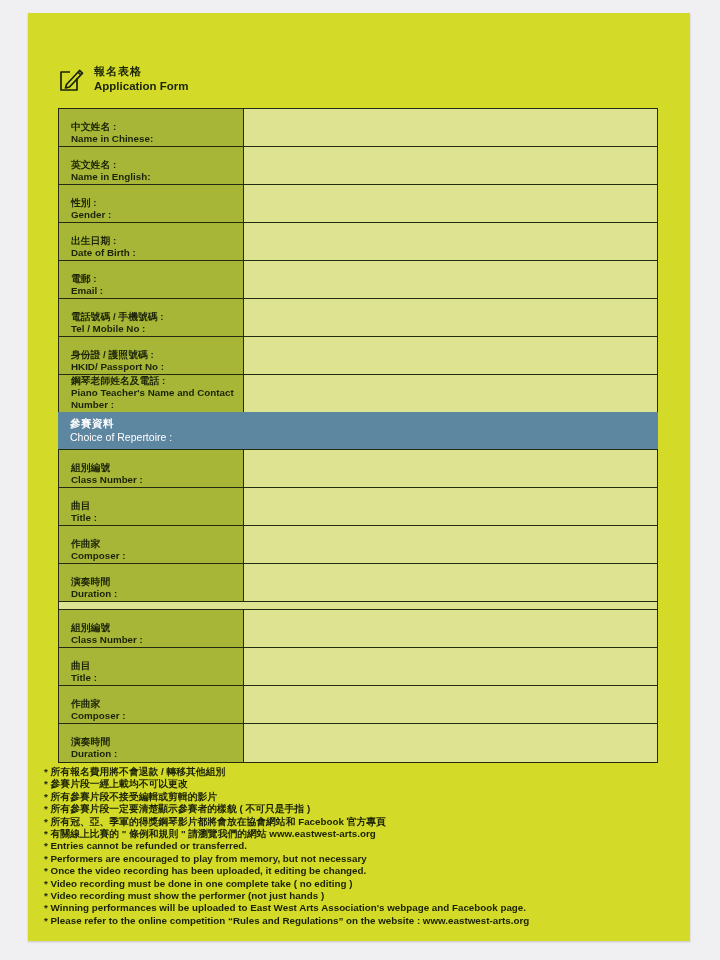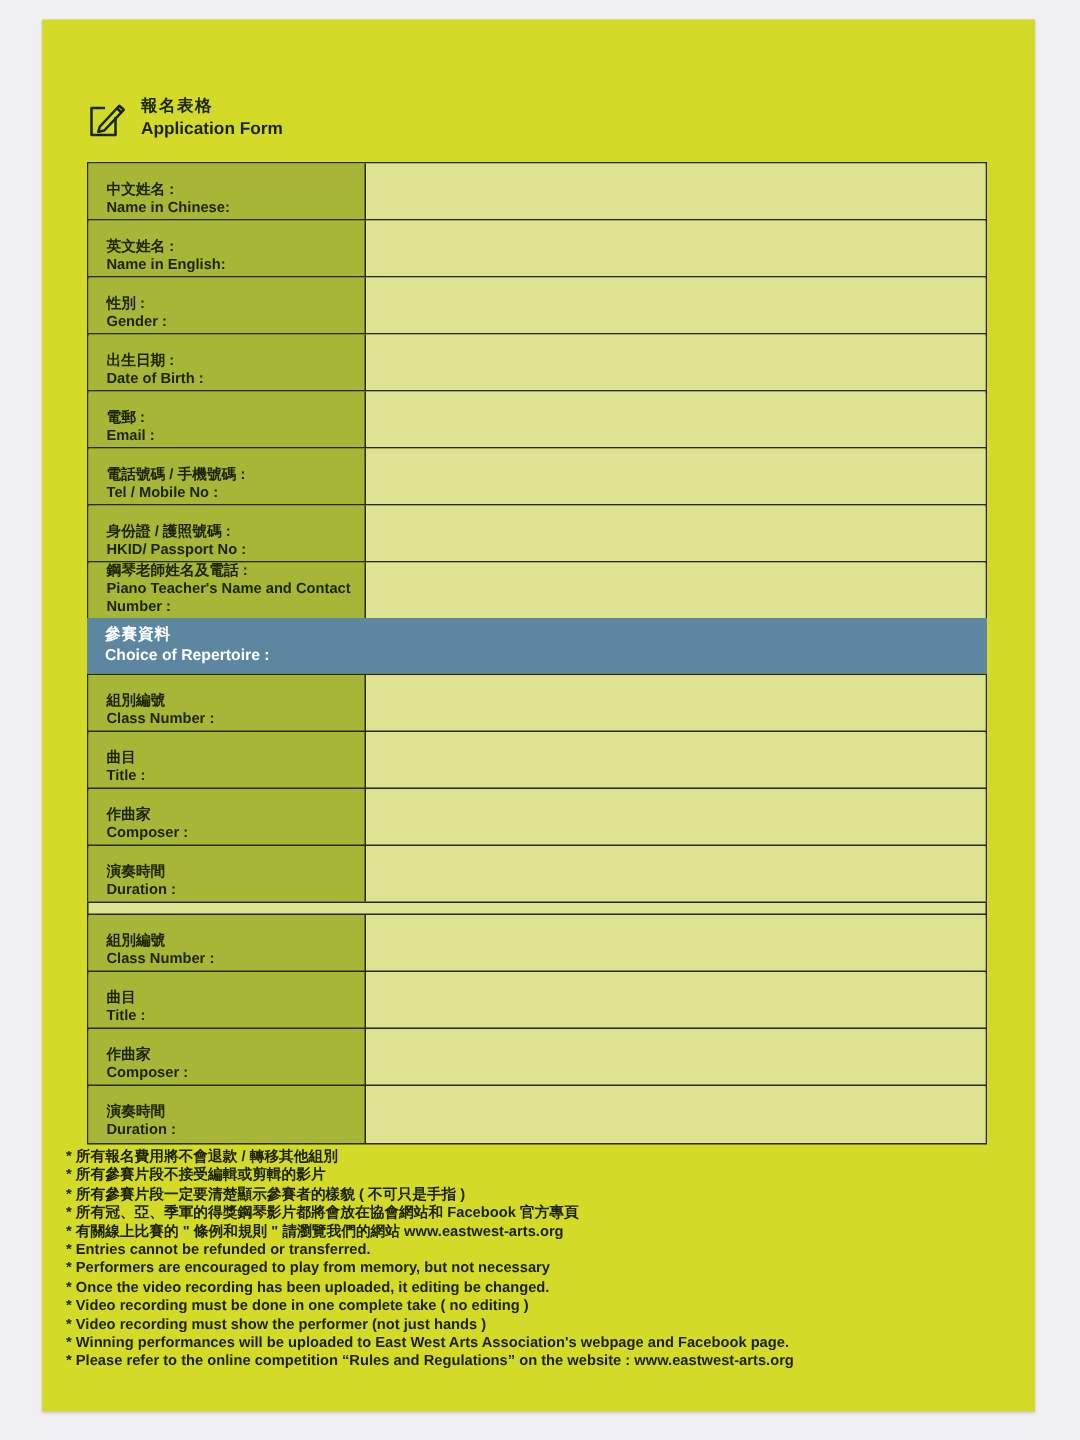--- a/index.html
+++ b/index.html
@@ -66,21 +66,21 @@
   .section-bar{
     height:37px;
     background:var(--bar-bg);
     color:#ffffff;
     display:flex; flex-direction:column; justify-content:center;
     padding-left:12px;
     line-height:1.3;
     position:relative; z-index:2;
   }
   .bar-zh{font-size:10.5px;font-weight:700;letter-spacing:.5px;}
-  .bar-en{font-size:10.5px;font-weight:700;}
+  .bar-en{font-size:10.5px;font-weight:400;}
   .sep-row{
     height:10px;
     background:var(--input-bg);
     border:1.6px solid var(--border);
     margin-bottom:-1.6px;
   }
   
   .notes{
     position:absolute; left:16px; top:753px; width:636px;
   }
@@ -235,20 +235,21 @@
         <div class="label-zh">演奏時間</div>
         <div class="label-en">Duration :</div>
       </div>
       <div class="input-cell"></div>
     </div>
 
   </div>
 
   <div class="notes">
     <div class="note">* 所有報名費用將不會退款 / 轉移其他組別</div>
+    <div class="note">* 參賽片段一經上載均不可以更改</div>
     <div class="note">* 所有參賽片段不接受編輯或剪輯的影片</div>
     <div class="note">* 所有參賽片段一定要清楚顯示參賽者的樣貌 ( 不可只是手指 )</div>
     <div class="note">* 所有冠、亞、季軍的得獎鋼琴影片都將會放在協會網站和 Facebook 官方專頁</div>
     <div class="note">* 有關線上比賽的 " 條例和規則 " 請瀏覽我們的網站 www.eastwest-arts.org</div>
     <div class="note">* Entries cannot be refunded or transferred.</div>
     <div class="note">* Performers are encouraged to play from memory, but not necessary</div>
     <div class="note">* Once the video recording has been uploaded, it editing be changed.</div>
     <div class="note">* Video recording must be done in one complete take ( no editing )</div>
     <div class="note">* Video recording must show the performer (not just hands )</div>
     <div class="note">* Winning performances will be uploaded to East West Arts Association's webpage and Facebook page.</div>

